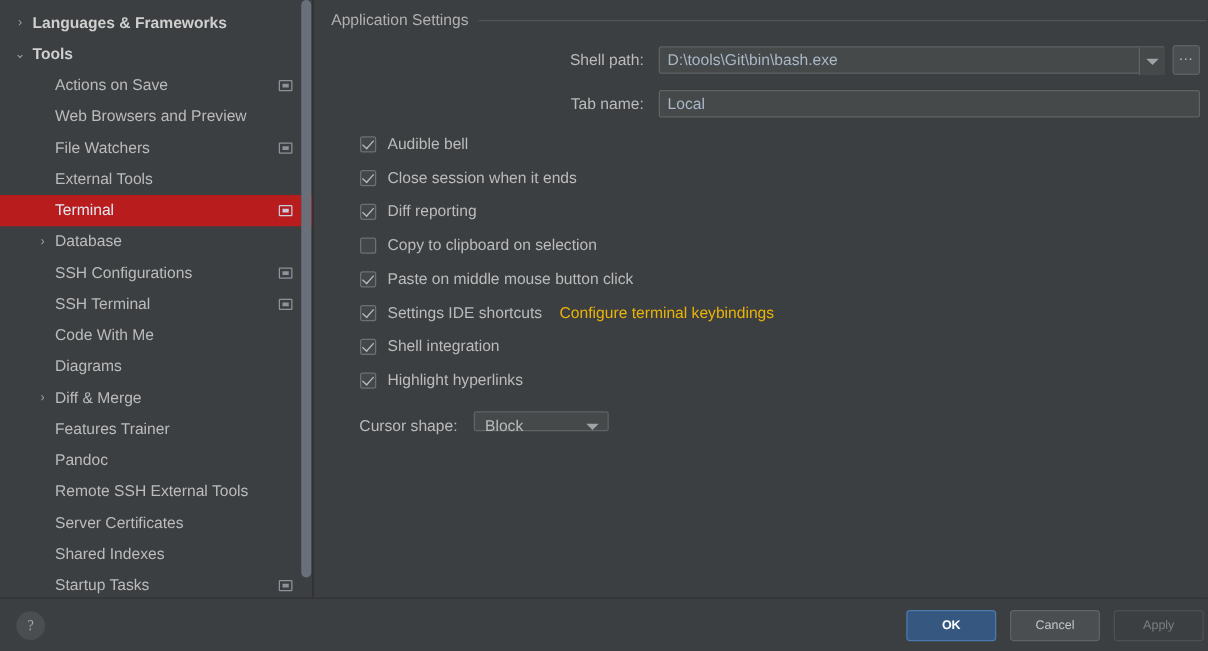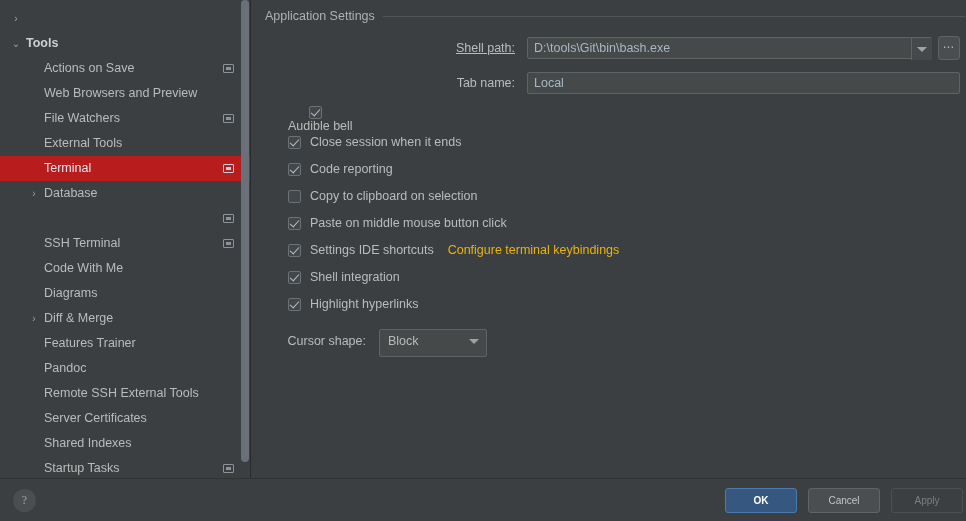--- a/index.html
+++ b/index.html
@@ -203,21 +203,21 @@
     margin-left: 14px;
     cursor: pointer;
   }
 
   
   #cursor-shape-combo {
     position: absolute;
     background: #45494a;
     border: 1px solid #5e6364;
     border-radius: 2px;
-    height: 28px;
+    height: 16px;
   }
   #cursor-shape-combo .combo-value {
     position: absolute;
     left: 8px; top: 0;
     line-height: 22px;
     color: #bbbbbb;
     font-size: 12.5px;
   }
   #cursor-shape-combo .combo-btn {
     position: absolute;
@@ -279,20 +279,21 @@
 <body>
 
 <div id="root">
 
   <div id="sidebar">
       <div class="tree-row lvl1 partial">
         <span class="label"></span>
       </div>
       <div class="tree-row lvl1 bold">
         <span class="chev">›</span>
+        <span class="label">Languages &amp; Frameworks</span>
       </div>
       <div class="tree-row lvl1 bold">
         <span class="chev">⌄</span>
         <span class="label">Tools</span>
       </div>
       <div class="tree-row lvl2">
         <span class="label">Actions on Save</span>
         <span class="row-icon"></span>
       </div>
       <div class="tree-row lvl2">
@@ -307,20 +308,21 @@
       </div>
       <div class="tree-row lvl2 selected">
         <span class="label">Terminal</span>
         <span class="row-icon"></span>
       </div>
       <div class="tree-row lvl2">
         <span class="chev">›</span>
         <span class="label">Database</span>
       </div>
       <div class="tree-row lvl2">
+        <span class="label">SSH Configurations</span>
         <span class="row-icon"></span>
       </div>
       <div class="tree-row lvl2">
         <span class="label">SSH Terminal</span>
         <span class="row-icon"></span>
       </div>
       <div class="tree-row lvl2">
         <span class="label">Code With Me</span>
       </div>
       <div class="tree-row lvl2">
@@ -355,51 +357,51 @@
   <div id="sidebar-divider"></div>
 
   <div id="main">
 
     <div id="section-header">
       <span class="sec-title">Application Settings</span>
       <span class="sec-line"></span>
     </div>
 
     <div class="form-row" style="top:37px;">
-      <span class="form-label" style="left:0px; top:0px; width:264px;text-decoration:underline;">Shell path:</span>
+      <span class="form-label" style="left:0px; top:0px; width:264px;">Shell path:</span>
       <div class="text-field" style="left:276px; top:0px; width:405px;">
         <span>D:\tools\Git\bin\bash.exe</span>
       </div>
       <div class="combo-arrow-btn" style="left:660px; top:1px;">
         <span class="tri-down"></span>
       </div>
       <div class="browse-btn" style="left:687px; top:-1px;">
         <span>…</span>
       </div>
     </div>
 
     <div class="form-row" style="top:72px;">
       <span class="form-label" style="left:0px; top:0px; width:264px;">Tab name:</span>
       <div class="text-field" style="left:276px; top:0px; width:433px;">
         <span>Local</span>
       </div>
     </div>
 
     <div id="checkbox-list">
-        <div class="cb-row" style="top: 106px; left: 37px; flex-direction: column;">
+        <div class="cb-row" style="top: 106px; left: 37px;">
           <span class="cbox checked"></span>
           <span class="cb-label">Audible bell</span>
         </div>
         <div class="cb-row" style="top: 133px; left: 37px;">
           <span class="cbox checked"></span>
           <span class="cb-label">Close session when it ends</span>
         </div>
         <div class="cb-row" style="top: 160px; left: 37px;">
           <span class="cbox checked"></span>
-          <span class="cb-label">Code reporting</span>
+          <span class="cb-label">Diff reporting</span>
         </div>
         <div class="cb-row" style="top: 187px; left: 37px;">
           <span class="cbox"></span>
           <span class="cb-label">Copy to clipboard on selection</span>
         </div>
         <div class="cb-row" style="top: 214px; left: 37px;">
           <span class="cbox checked"></span>
           <span class="cb-label">Paste on middle mouse button click</span>
         </div>
         <div class="cb-row" style="top: 241px; left: 37px;">

